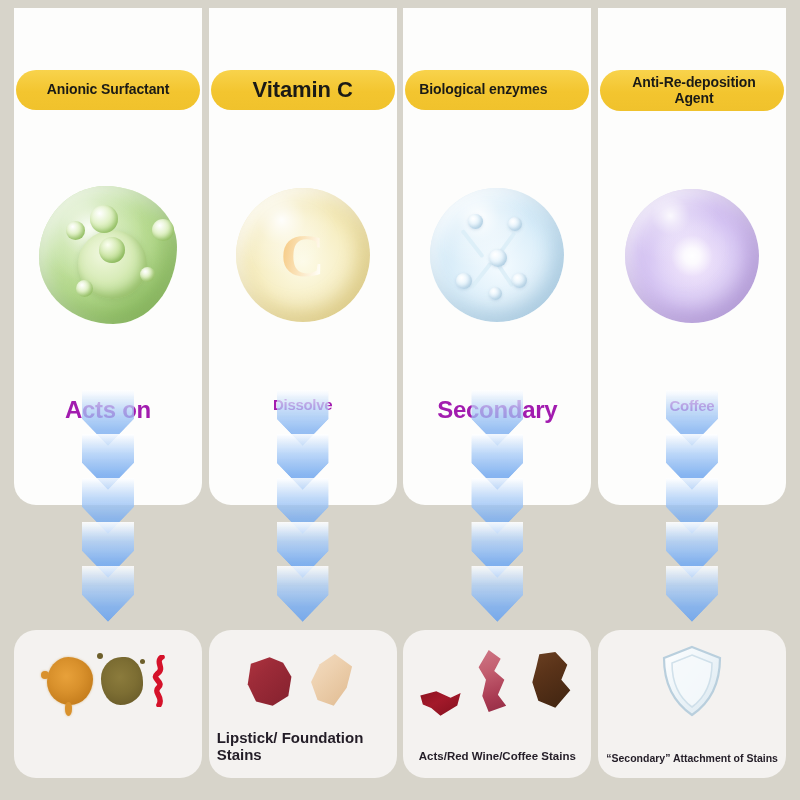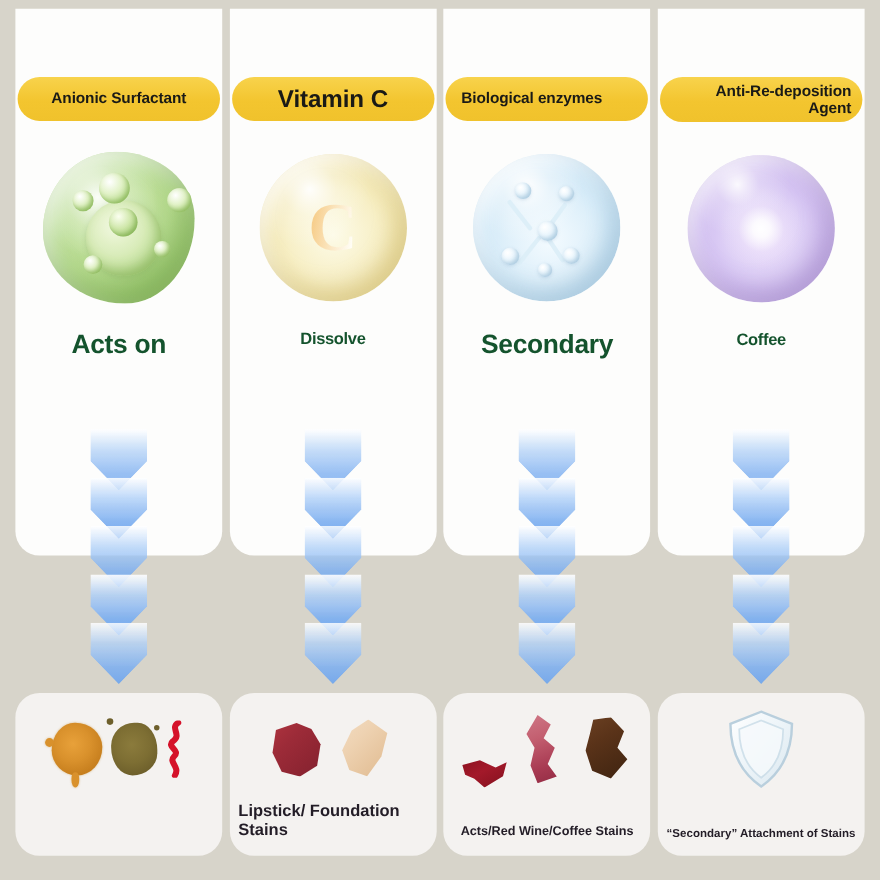--- a/index.html
+++ b/index.html
@@ -28,20 +28,21 @@
   
   .card-top {
     position: relative;
     background: #fdfdfc;
     border-radius: 0 0 22px 22px;
     height: 497px;
     display: flex;
     flex-direction: column;
     align-items: center;
     overflow: visible;
+    gap: 48px;
   }
   .pill {
     margin-top: 62px;
     width: 184px;
     min-height: 40px;
     background: linear-gradient(180deg, #f8d34c 0%, #f3c52f 55%, #f0c22c 100%);
     border-radius: 21px;
     display: flex;
     align-items: center;
     justify-content: center;
@@ -49,21 +50,21 @@
     color: #1a1a16;
     font-weight: bold;
     font-size: 14px;
     line-height: 1.12;
     padding: 5px 10px;
     letter-spacing: -0.1px;
     position: relative;
     z-index: 4;
   }
   .pill.big { font-size: 22px; }
-  .pill.two-line { text-align: right; padding-left: 14px; justify-content: flex-start; }
+  .pill.two-line { text-align: center; padding-left: 14px; justify-content: flex-start; }
 
   
   .sphere-wrap {
     margin-top: 22px;
     width: 150px; height: 150px;
     position: relative;
     display: flex; align-items: center; justify-content: center;
   }
   .sphere { position: relative; width: 146px; height: 146px; }
 
@@ -156,21 +157,21 @@
       radial-gradient(circle at 50% 50%, rgba(255,255,255,1) 0%, rgba(255,255,255,.85) 8%, rgba(245,236,253,.2) 22%, rgba(255,255,255,0) 40%),
       radial-gradient(circle at 34% 20%, rgba(255,255,255,.9) 0%, rgba(255,255,255,.25) 14%, rgba(255,255,255,0) 34%),
       radial-gradient(circle at 52% 55%, #efe3fb 0%, #ded0f6 34%, #cdb9ef 62%, #c0a9e8 84%, #b69de3 100%);
     box-shadow: inset -8px -10px 22px rgba(140,110,180,.45), inset 6px 8px 18px rgba(255,255,255,.8);
   }
 
   
   .action {
     margin-top: 18px;
     font-weight: bold;
-    color: #14532d;
+    color: #a21caf;
     text-align: center;
     letter-spacing: -0.3px;
   }
   .action.lg { font-size: 24px; }
   .action.sm { font-size: 15px; }
 
   
   .arrows {
     position: absolute;
     left: 50%; transform: translateX(-50%);
@@ -220,21 +221,21 @@
     z-index: 2;
     text-align: left;
     font-weight: bold;
     color: #231d27;
     font-size: 15px;
     line-height: 1.18;
     padding: 0 8px;
     width: 100%;
   }
   .caption.sm { font-size: 11.5px; text-align: center; }
-  .caption.xs { font-size: 10.5px; text-align: left; }
+  .caption.xs { font-size: 10.5px; text-align: right; }
 
   
   .stain { position: relative; }
   .oil {
     width: 46px; height: 48px;
     background: radial-gradient(circle at 42% 40%, #e8a13a 0%, #d9912c 40%, #c8801f 70%, #b97318 100%);
     border-radius: 46% 54% 50% 50% / 52% 46% 54% 48%;
     filter: drop-shadow(0 0 1px rgba(200,140,40,.5));
   }
   .oil::before, .oil::after {

